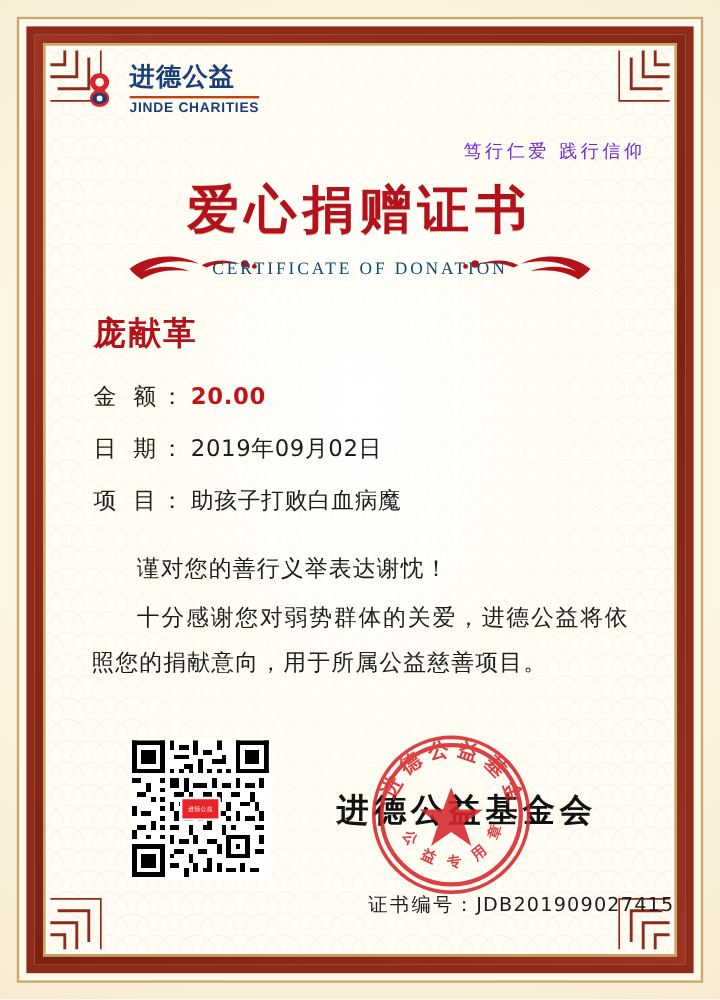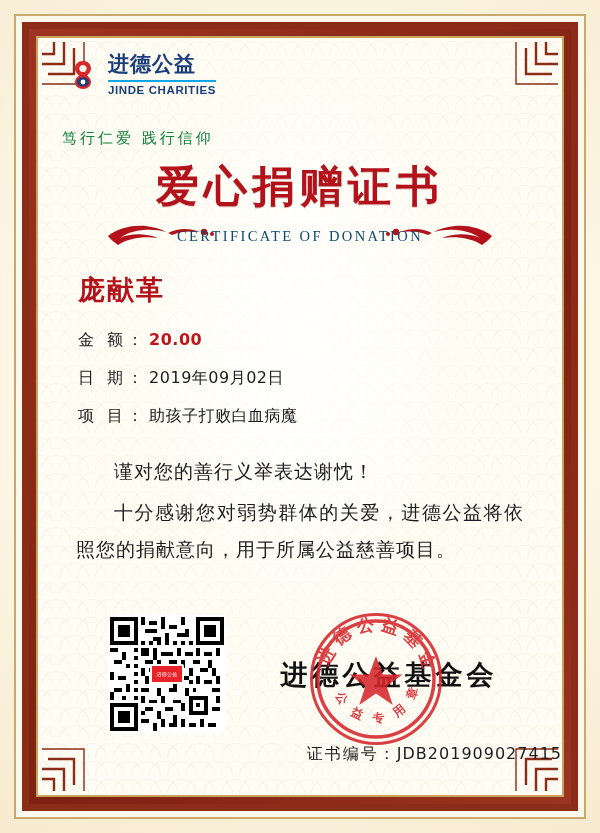--- a/index.html
+++ b/index.html
@@ -114,32 +114,32 @@
     color: #1a3d7c;
     letter-spacing: 1px;
   }
   .logo-en {
     font-family: "Liberation Sans", sans-serif;
     font-size: 11.5px;
     font-weight: bold;
     color: #1a3d7c;
     letter-spacing: .6px;
     margin-top: 5px;
-    border-top: 2px solid #0ea5e9;
+    border-top: 2px solid #c2410c;
     padding-top: 3px;
   }
 
   
   .slogan {
-    text-align: left;
+    text-align: right;
     font-family: "DejaVu Sans", sans-serif;
     font-size: 15px;
-    color: #15803d;
+    color: #6d28d9;
     letter-spacing: 3px;
-    margin-top: 32px;
+    margin-top: 20px;
   }
 
   
   .main-title {
     text-align: center;
     font-family: "DejaVu Sans", sans-serif;
     font-size: 43px;
     font-weight: bold;
     color: #b4121b;
     letter-spacing: 5px;
@@ -188,21 +188,21 @@
 
   
   .fields {
     margin-top: 22px;
     margin-left: 16px;
   }
   .field {
     display: flex;
     align-items: baseline;
     font-family: "DejaVu Sans", sans-serif;
-    font-size: 16px;
+    font-size: 19px;
     color: #1c1c1c;
     margin-bottom: 17px;
   }
   .field-label {
     letter-spacing: 4px;
     white-space: nowrap;
   }
   .field-value {
     margin-left: 2px;
     letter-spacing: .5px;

